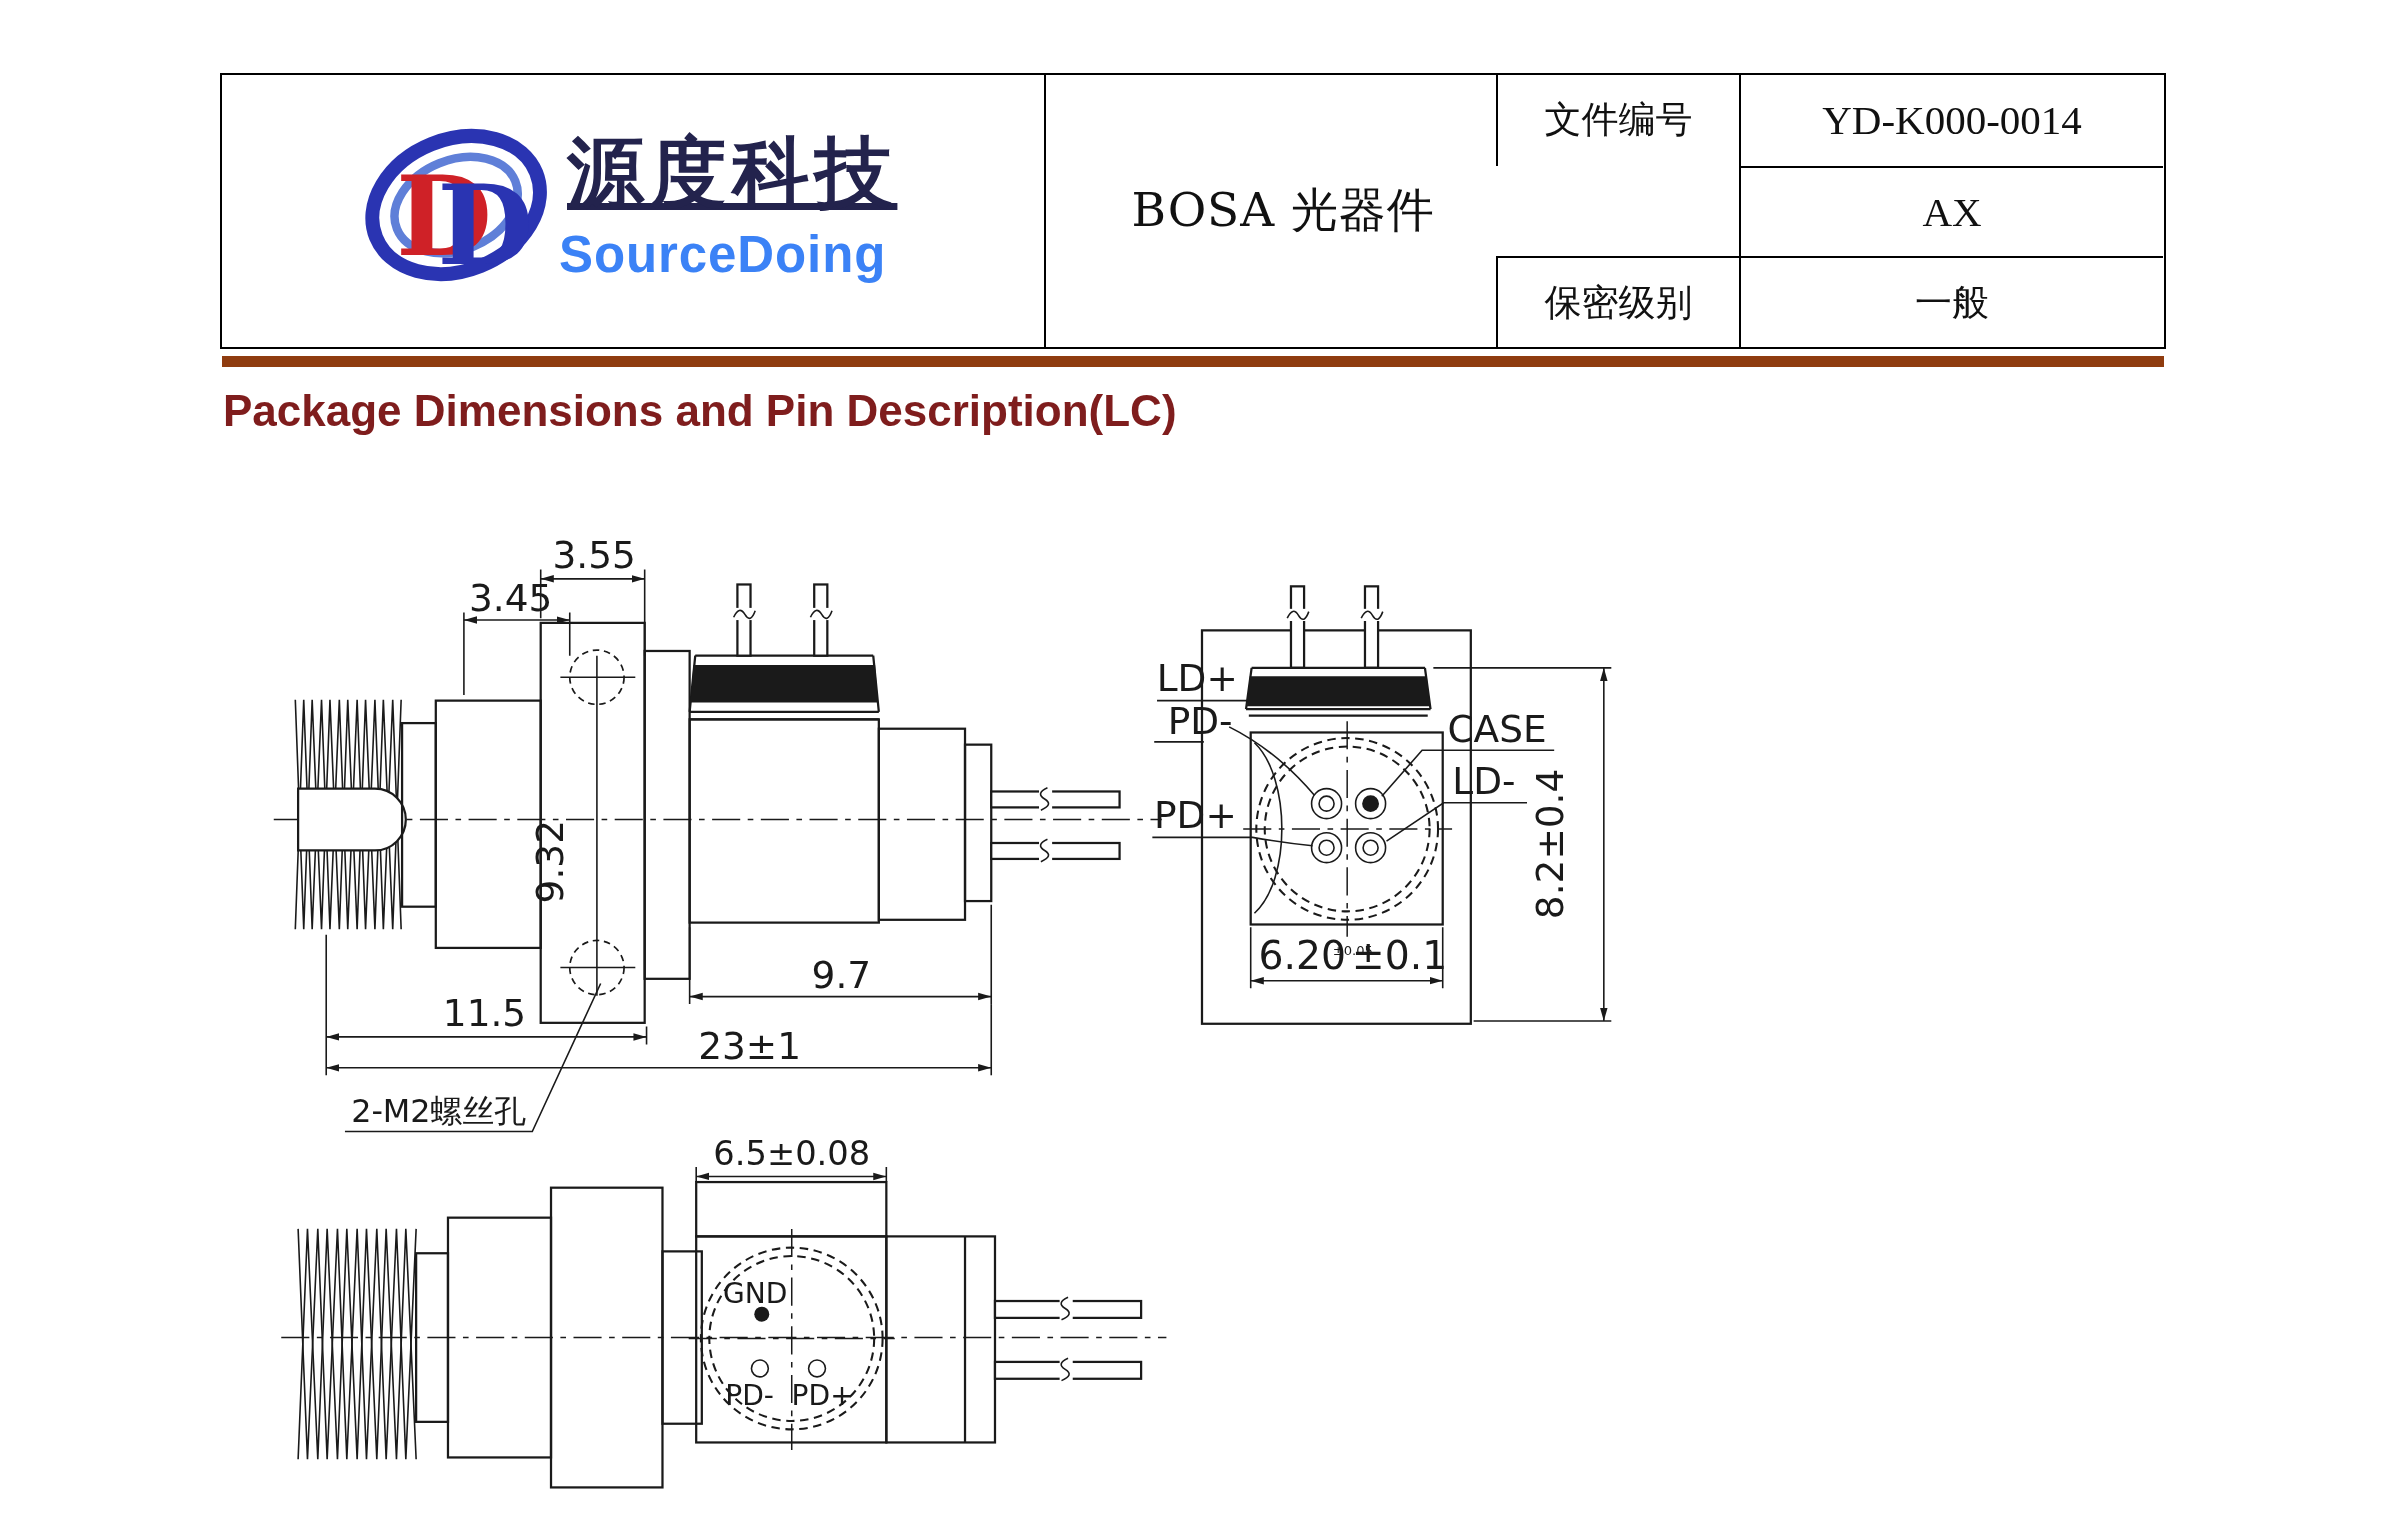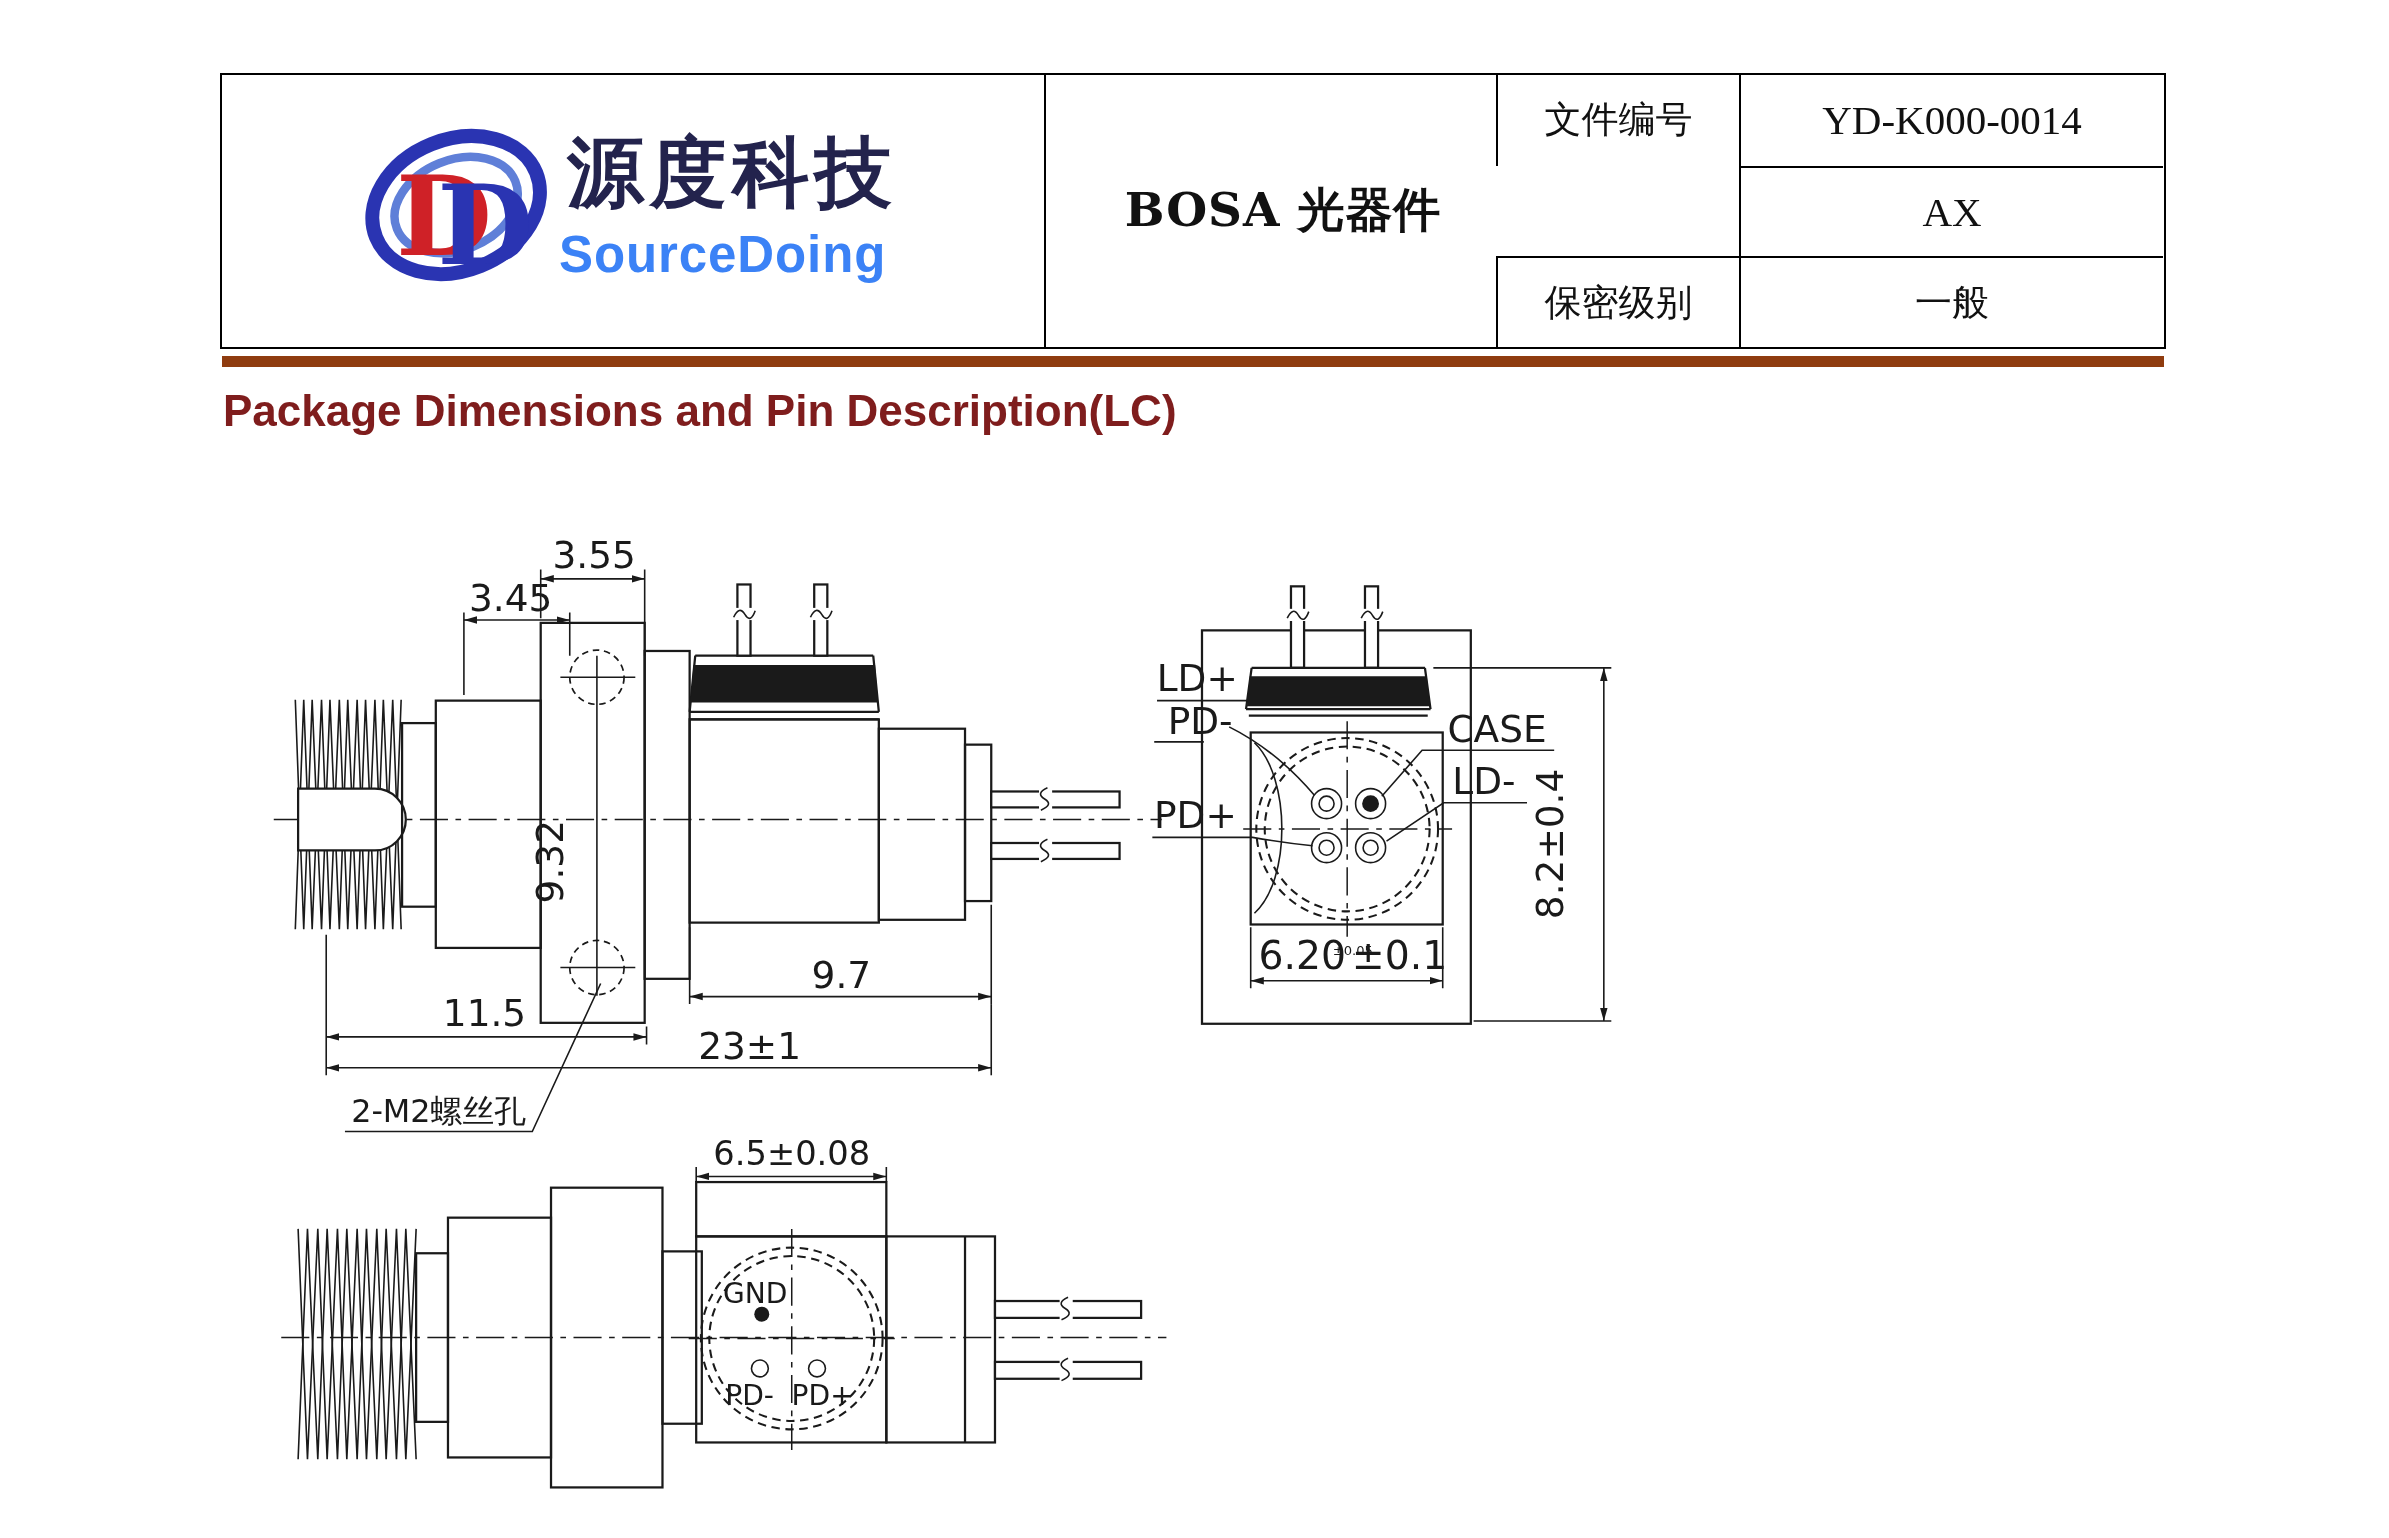--- a/index.html
+++ b/index.html
@@ -7,24 +7,24 @@
         font-family:"Liberation Sans","DejaVu Sans",sans-serif;color:#111;}
   
   .hdr-table{position:absolute;left:220px;top:73px;width:1946px;height:276px;
              border:2.8px solid #000;box-sizing:border-box;display:grid;
              grid-template-columns:822px 452px 243px 424px;grid-template-rows:1fr 1fr 1fr;background:#fff;}
   .cell{display:flex;align-items:center;justify-content:center;box-sizing:border-box;}
   .bl{border-left:2.8px solid #000;}
   .bt{border-top:2.8px solid #000;}
   .logo-cell{grid-column:1;grid-row:1/4;position:relative;}
   .title-cell{grid-column:2;grid-row:1/4;}
-  .doc-title{font-family:"DejaVu Serif","Liberation Serif",serif;font-weight:bold;font-size:47px;letter-spacing:0.9px;margin-left:24px;}
+  .doc-title{font-family:"DejaVu Serif","Liberation Serif",serif;font-weight:normal;font-size:47px;letter-spacing:0.9px;margin-left:24px;}
   .fld-label{font-size:37px;}
   .fld-value{font-family:Liberation Serif, serif;font-size:41px;}
-  .logo-cn{position:absolute;left:345px;top:47px;font-size:77px;font-weight:bold;color:#23234d;letter-spacing:5.6px;}
+  .logo-cn{position:absolute;left:345px;top:47px;font-size:77px;font-weight:bold;color:#23234d;letter-spacing:5.6px;text-decoration:underline;}
   .logo-en{position:absolute;left:337px;top:150px;font-size:51px;font-weight:bold;color:#3b82f6;letter-spacing:0.9px;}
   .emblem{position:absolute;left:129px;top:39px;}
   
   .accent-bar{position:absolute;left:222px;top:356px;width:1942px;height:11.2px;background:#8f3c0f;}
   .section-heading{position:absolute;left:223px;top:386px;font-size:44px;font-weight:bold;color:#7f1d1d;}
   
   .drawing{position:absolute;left:0;top:0;}
   .ol{fill:none;stroke:#1a1a1a;stroke-width:2.4px;}
   .olw{fill:#fff;stroke:#1a1a1a;stroke-width:2.4px;}
   .thin{fill:none;stroke:#1a1a1a;stroke-width:1.7px;}

